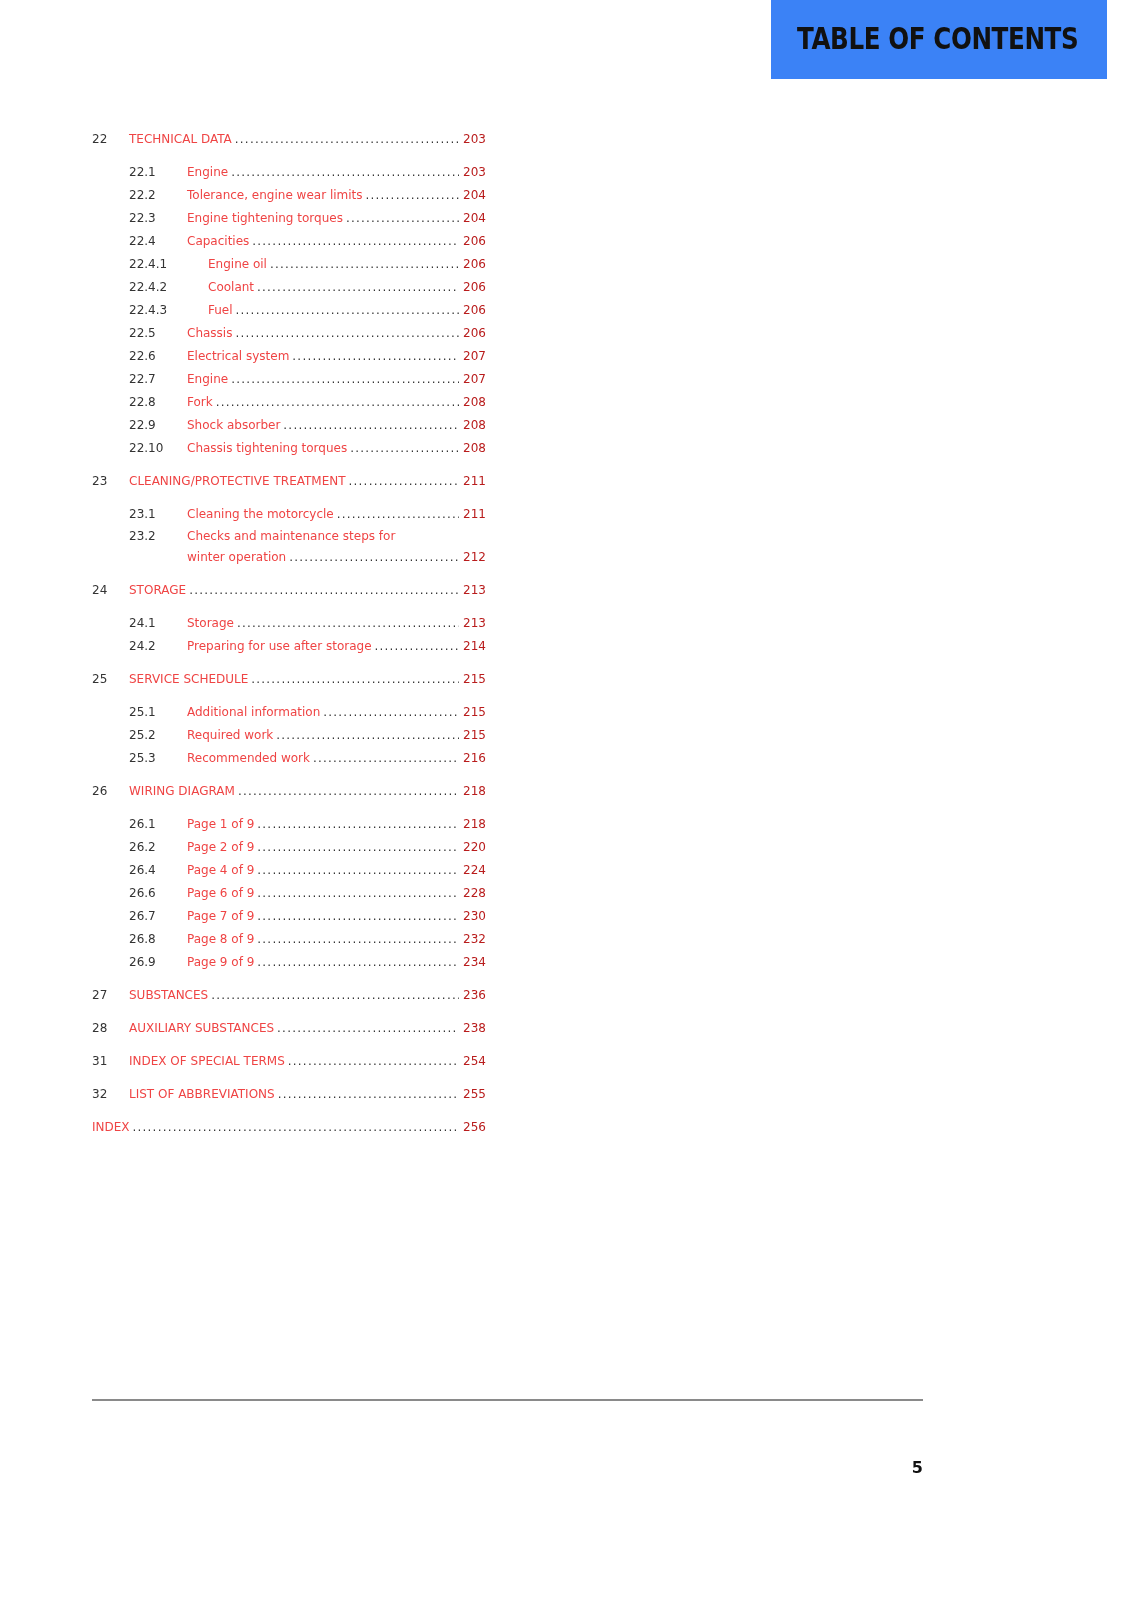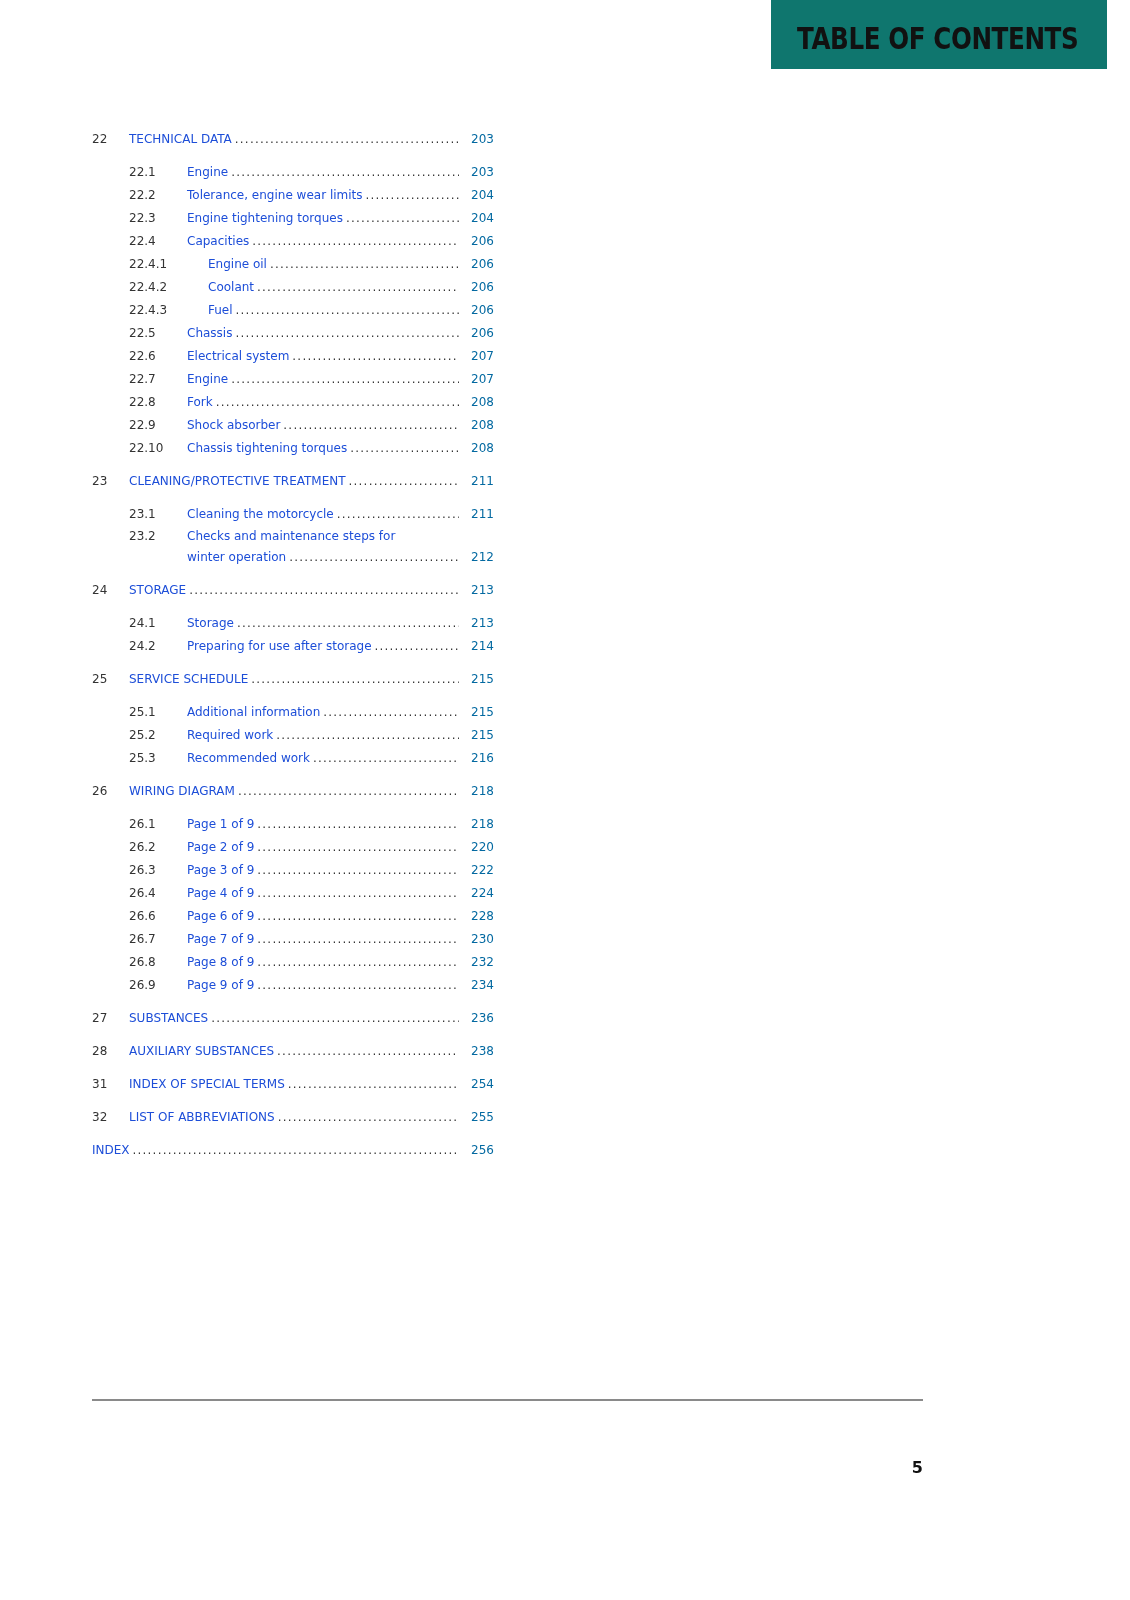--- a/index.html
+++ b/index.html
@@ -1,50 +1,50 @@
 <!DOCTYPE html>
 <html><head>
   <meta charset="utf-8">
   <style>
     html, body { margin: 0; padding: 0; }
     body {
       width: 1130px; height: 1600px; position: relative; background: #ffffff;
       font-family: "DejaVu Sans", sans-serif; color: #1a1a1a; overflow: hidden;
     }
     .header-box {
-      position: absolute; left: 771px; top: 0; width: 336px; height: 69px;
-      background: #0f766e;
+      position: absolute; left: 771px; top: 0; width: 336px; height: 79px;
+      background: #3b82f6;
     }
     .header-title {
       position: absolute; left: 26px; top: 21px;
       font-family: "DejaVu Sans", sans-serif; font-weight: bold;
       font-size: 30px; letter-spacing: -0.5px; color: #111;
       transform: scaleX(0.82); transform-origin: left top; white-space: nowrap;
     }
     .toc {
       position: absolute; left: 92px; top: 128px; width: 402px;
       font-size: 12px; line-height: 23px;
     }
     .row { position: relative; display: flex; align-items: baseline; height: 23px; white-space: nowrap; }
     .row.chapter { margin-top: 10px; }
     .row.chapter.first { margin-top: 0; }
     .row.sub-first { margin-top: 10px; }
     .num { display: inline-block; flex: none; color: #333; }
     .chapter .num { width: 37px; }
     .sub .num { width: 58px; margin-left: 37px; }
     .subsub .num { width: 79px; margin-left: 37px; }
-    .title { flex: none; color: #1d4ed8; }
+    .title { flex: none; color: #ef4444; }
     .leader {
       flex: 1 1 auto; overflow: hidden; margin: 0 4px 0 3px; color: #333;
       letter-spacing: 1.2px;
     }
     .leader::before {
       content: "........................................................................................................................................................................";
     }
-    .page { flex: none; width: 31px; text-align: right; color: #0369a1; }
+    .page { flex: none; width: 31px; color: #b91c1c; }
     .wrap { display: block; height: 20px; line-height: 20px; }
     .wrap .title { display: inline-block; margin-left: 95px; }
     .footer-rule {
       position: absolute; left: 92px; top: 1399px; width: 831px; height: 2px; background: #8a8a8a;
     }
     .page-number {
       position: absolute; left: 905px; top: 1458px; width: 18px; text-align: right;
       font-weight: bold; font-size: 16px; color: #111;
     }
   </style>
@@ -220,26 +220,20 @@
     <span class="leader"></span>
     <span class="page">218</span>
   </div>
   <div class="row sub">
     <span class="num">26.2</span>
     <span class="title">Page 2 of 9</span>
     <span class="leader"></span>
     <span class="page">220</span>
   </div>
   <div class="row sub">
-    <span class="num">26.3</span>
-    <span class="title">Page 3 of 9</span>
-    <span class="leader"></span>
-    <span class="page">222</span>
-  </div>
-  <div class="row sub">
     <span class="num">26.4</span>
     <span class="title">Page 4 of 9</span>
     <span class="leader"></span>
     <span class="page">224</span>
   </div>
   <div class="row sub">
     <span class="num">26.6</span>
     <span class="title">Page 6 of 9</span>
     <span class="leader"></span>
     <span class="page">228</span>

